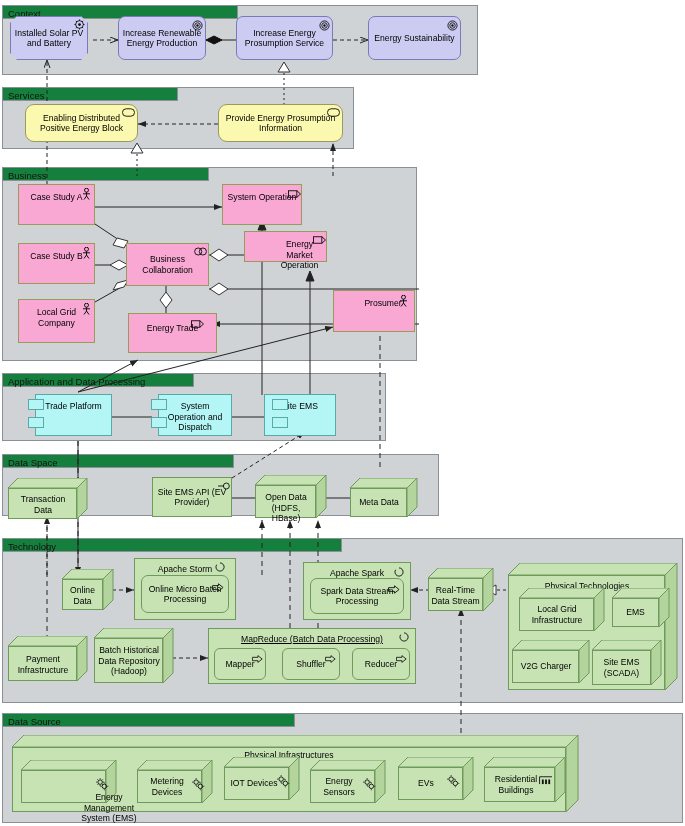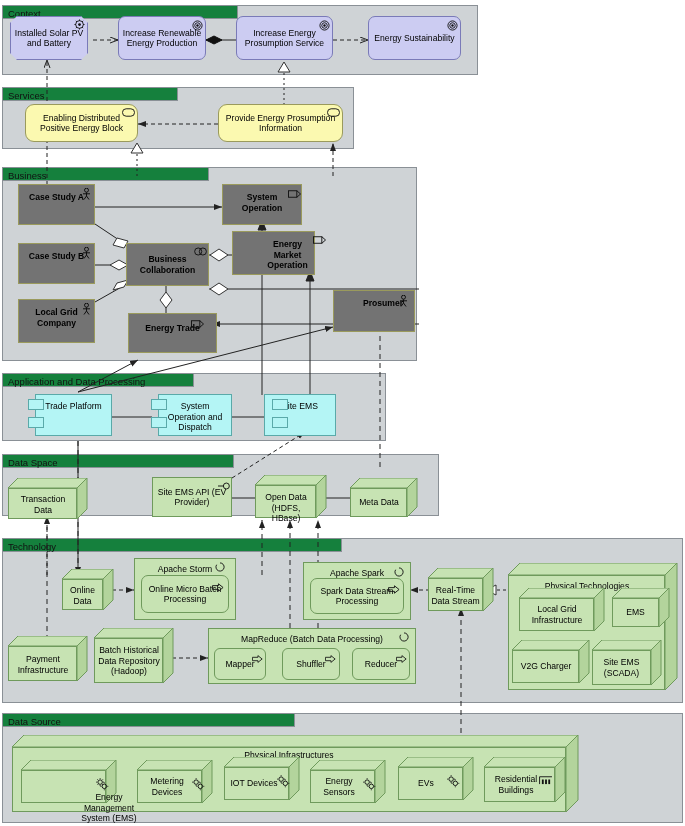--- a/index.html
+++ b/index.html
@@ -9,21 +9,21 @@
   
   .layer{position:absolute;background:#cfd3d6;border:1px solid #8a9096;box-sizing:border-box;}
   .layer-tab{position:absolute;background:#15803d;border:1px solid #8a9096;box-sizing:border-box;
              font-size:9.5px;color:#111;padding:2px 0 0 5px;white-space:nowrap;}
 
   
   .node{position:absolute;box-sizing:border-box;border:1px solid #6b6b6b;
         font-size:8.6px;line-height:10.5px;color:#000;text-align:center;
         display:flex;align-items:center;justify-content:center;padding:1px 3px;}
   .motiv{background:#ccccf2;border-color:#7a7ab8;border-radius:7px;}
-  .biz{background:#737373;border-color:#9a9a5c;font-weight:bold;}
+  .biz{background:#f9a8d4;border-color:#9a9a5c;}
   .app{background:#b4f5f5;border-color:#5aa9a9;}
   .tech{background:#c7e3b3;border-color:#6f9a5c;}
   .svcbox{background:#fbf9b0;border-color:#9a9a5c;border-radius:9px;}
   .nodetop{align-items:flex-start;padding-top:3px;}
 
   
   .octa{clip-path:polygon(7px 0,calc(100% - 7px) 0,100% 7px,100% calc(100% - 7px),
         calc(100% - 7px) 100%,7px 100%,0 calc(100% - 7px),0 7px);border-radius:0;}
 
   
@@ -276,21 +276,21 @@
   <div class="node biz nodetop" style="left:222px;top:184px;width:80px;height:41px;">
     <span style="margin-top:4px;">System Operation</span>
   </div>
   <span class="ic" style="left:288px;top:190px;">
     <svg width="13" height="8" viewBox="0 0 14 8">
         <rect x="0.5" y="0.5" width="9" height="7" fill="none" stroke="#111"></rect>
         <path d="M9.5,0.5 L13.5,4 L9.5,7.5" fill="none" stroke="#111"></path>
       </svg>
   </span>
 
-  <div class="node biz nodetop" style="left:232px;top:231px;width:83px;height:44px;padding-left:31px;">
+  <div class="node biz nodetop" style="left:244px;top:231px;width:83px;height:31px;padding-left:31px;">
     <span style="margin-top:4px;">Energy Market Operation</span>
   </div>
   <span class="ic" style="left:313px;top:236px;">
     <svg width="13" height="8" viewBox="0 0 14 8">
         <rect x="0.5" y="0.5" width="9" height="7" fill="none" stroke="#111"></rect>
         <path d="M9.5,0.5 L13.5,4 L9.5,7.5" fill="none" stroke="#111"></path>
       </svg>
   </span>
 
   <div class="node biz nodetop" style="left:128px;top:313px;width:89px;height:40px;">
@@ -432,21 +432,21 @@
   <div class="node tech" style="left:310px;top:578px;width:94px;height:36px;border-radius:7px;">
     <span>Spark Data Stream Processing</span>
   </div>
   <span class="ic" style="left:388px;top:585px;">
     <svg width="12" height="9" viewBox="0 0 13 9">
         <path d="M0.5,2.5 H7 V0.5 L12,4.5 L7,8.5 V6.5 H0.5 z" fill="none" stroke="#111"></path>
       </svg>
   </span>
 
   <div class="node tech nodetop" style="left:208px;top:628px;width:208px;height:56px;">
-    <span style="margin-top:2px;">MapReduce (Batch Data Processing)</span>
+    <span style="margin-top:2px;text-decoration:underline;">MapReduce (Batch Data Processing)</span>
   </div>
   <span class="ic" style="left:399px;top:632px;">
     <svg width="10" height="10" viewBox="0 0 11 11">
         <path d="M5.5,1 A4.5,4.5 0 1,1 1.8,3" fill="none" stroke="#111"></path>
       </svg>
   </span>
   <div class="node tech" style="left:214px;top:648px;width:52px;height:32px;border-radius:6px;">
     <span>Mapper</span>
   </div>
   <span class="ic" style="left:252px;top:655px;">

